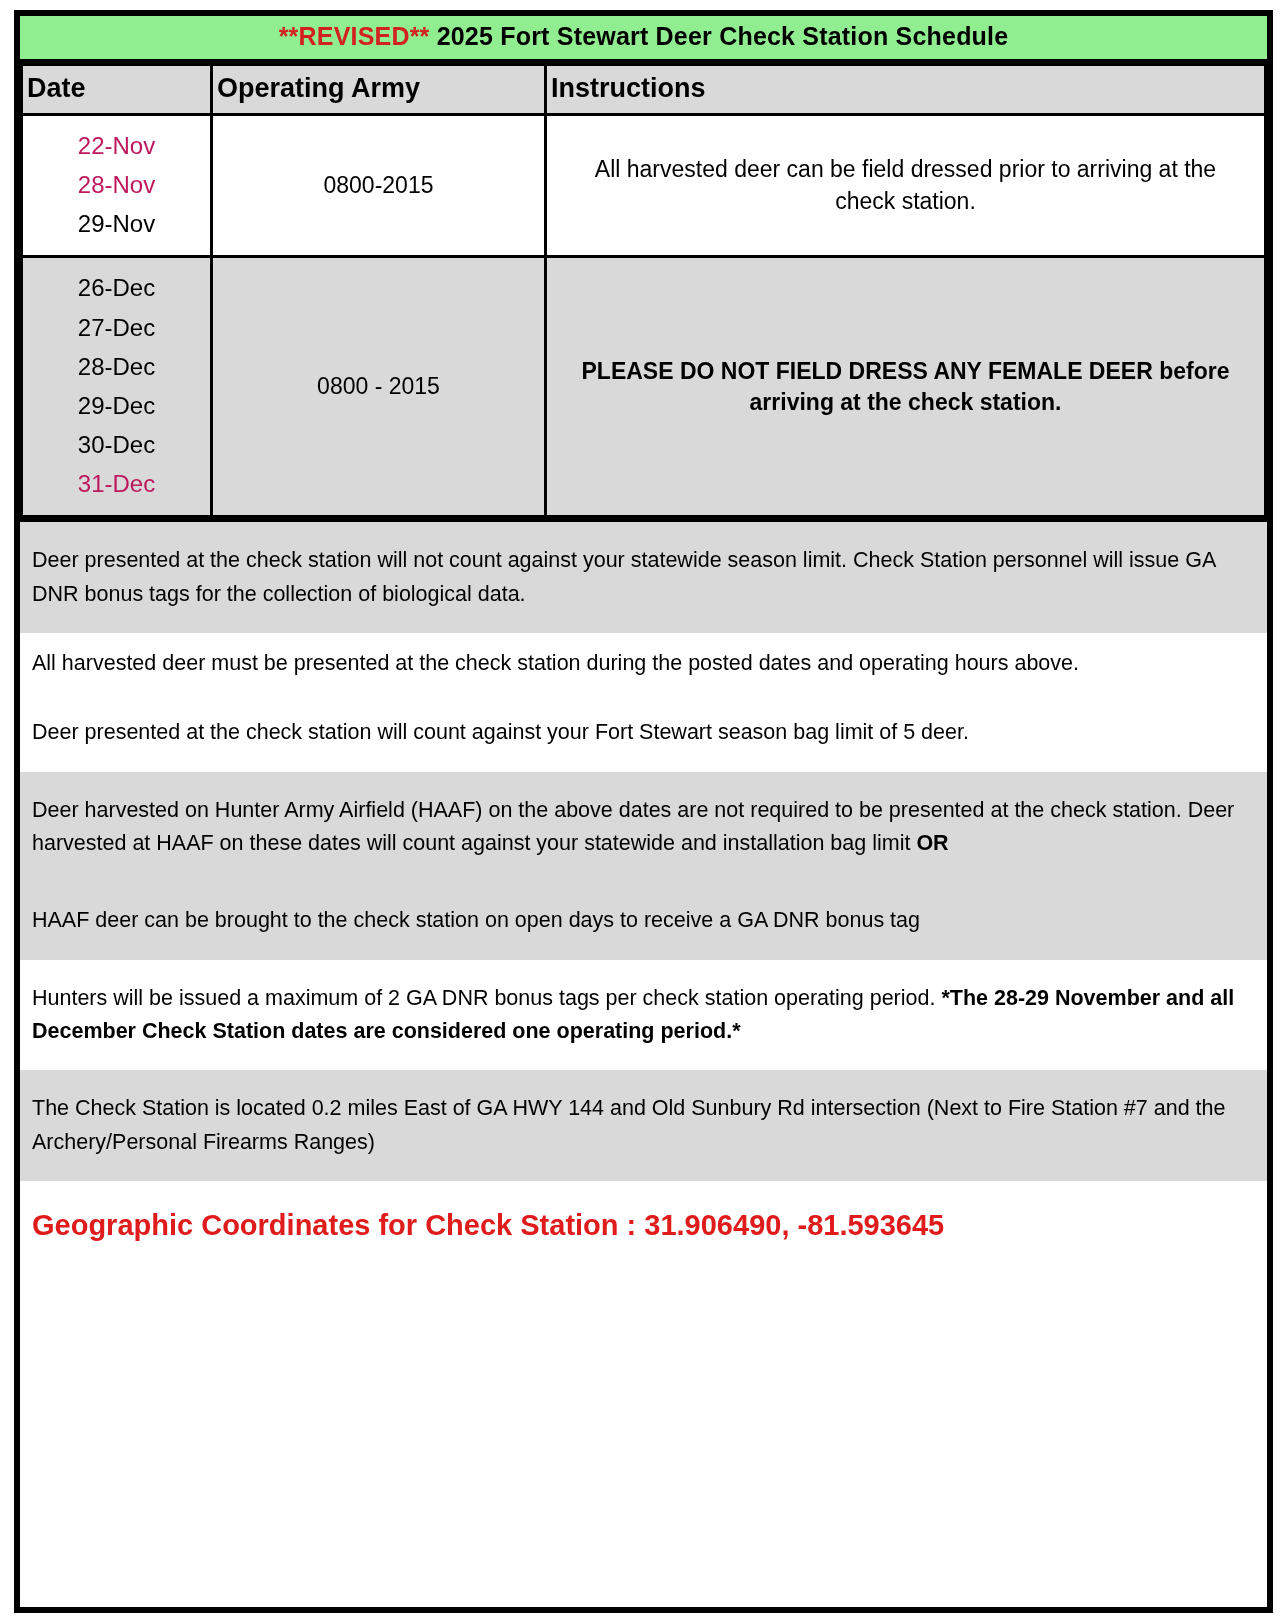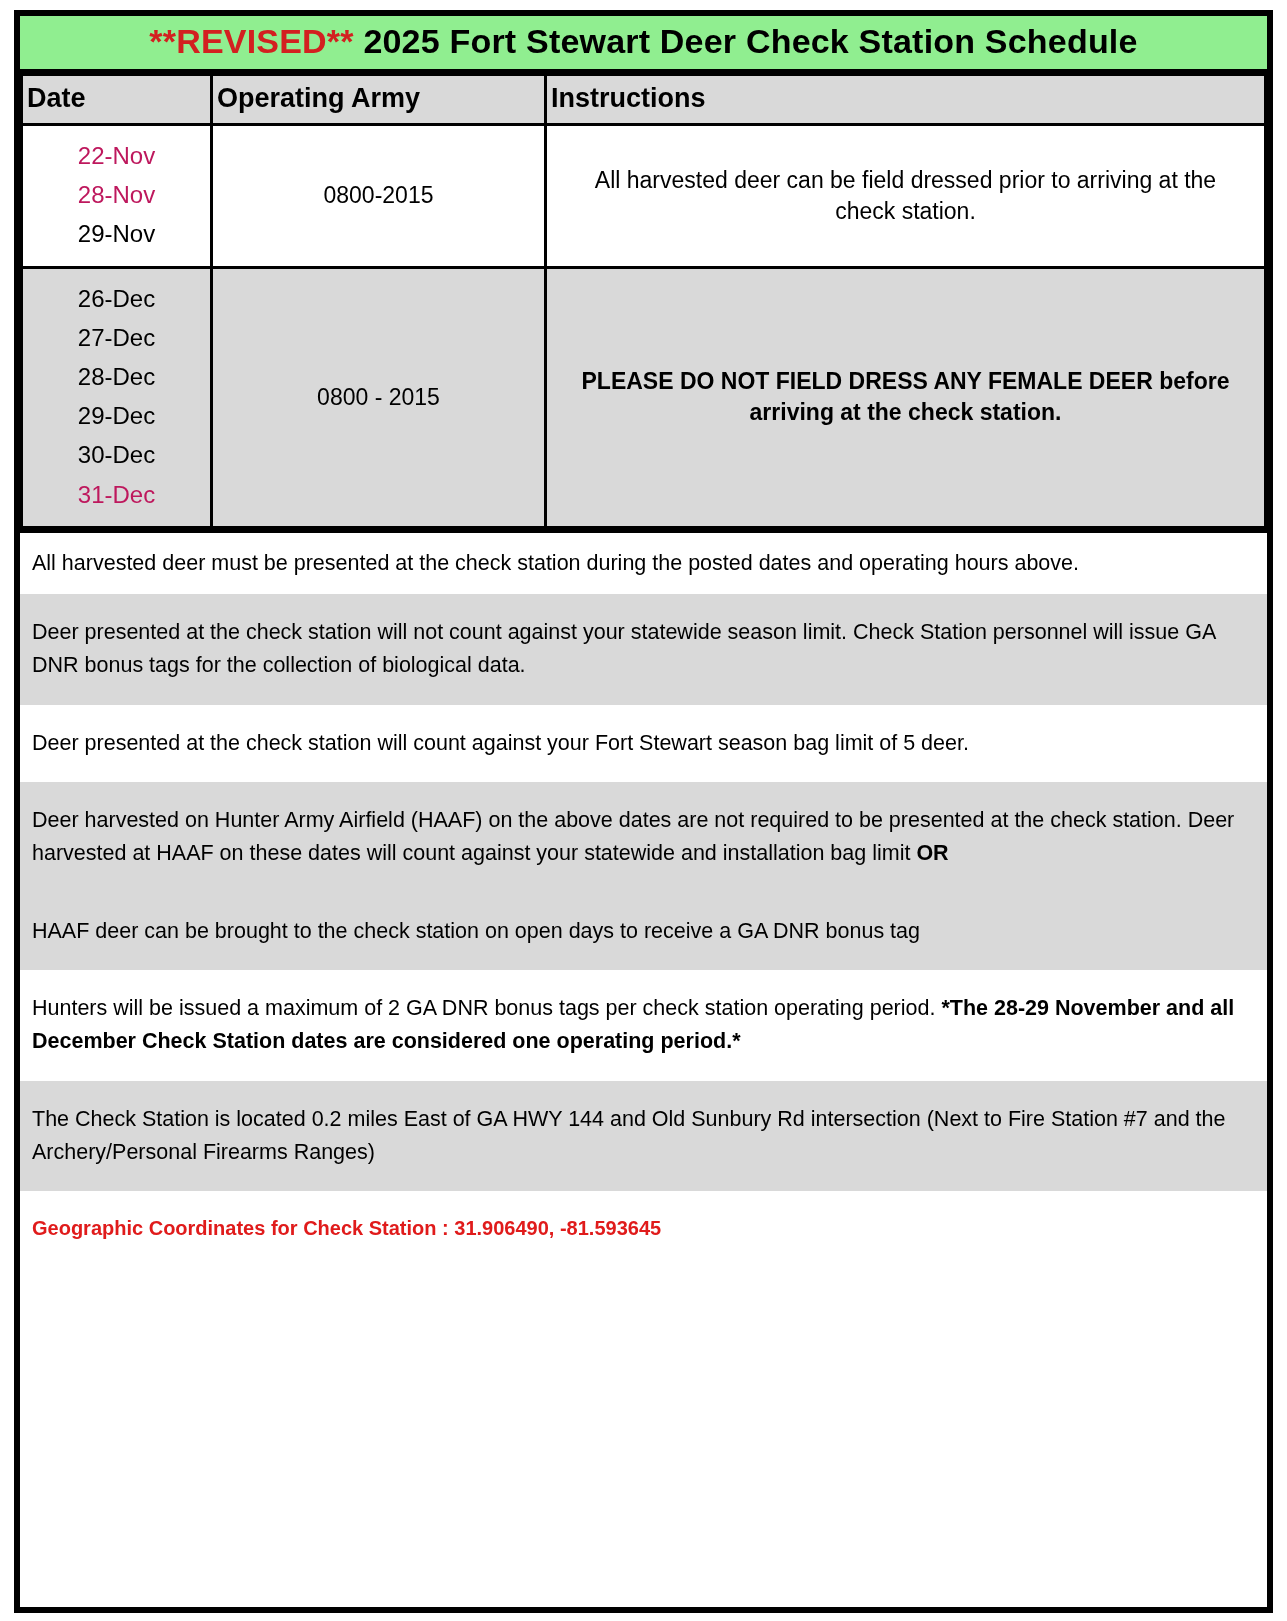--- a/index.html
+++ b/index.html
@@ -31,21 +31,21 @@
     flex-direction: column;
   }
 
   
   .title-bar {
     box-sizing: border-box;
     background: #90ee90;
     border-bottom: 4px solid #000000;
     text-align: center;
     padding: 6px 4px 8px 4px;
-    font-size: 34px;
+    font-size: 25px;
     font-weight: bold;
     line-height: 1.15;
     letter-spacing: 0.2px;
   }
   .title-bar .rev { color: #d32020; }
   .title-bar .rest { color: #000000; }
 
   
   table.schedule {
     width: 100%;
@@ -102,21 +102,21 @@
     padding: 14px 10px 14px 12px;
     font-size: 21.5px;
     line-height: 1.55;
   }
   .note.white { background: #ffffff; }
   .note.grey { background: #d9d9d9; }
   .note b { font-weight: bold; }
   .note.coords {
     color: #e01b1b;
     font-weight: bold;
-    font-size: 20px;
+    font-size: 29px;
   }
   .note.tall { padding-top: 22px; padding-bottom: 22px; }
 </style>
 </head>
 <body>
 
 <div class="page">
   <div class="frame">
 
     <div class="title-bar">
@@ -155,22 +155,22 @@
             <div class="d">30-Dec</div>
             <div class="d red">31-Dec</div>
           </td>
           <td class="hours-cell">0800 - 2015</td>
           <td class="instr-cell bold">PLEASE DO NOT FIELD DRESS ANY FEMALE DEER before arriving at the check station.</td>
         </tr>
       </tbody>
     </table>
 
     <div class="notes">
+      <div class="note grey tall">Deer presented at the check station will not count against your statewide season limit. Check Station personnel will issue GA DNR bonus tags for the collection of biological data.</div>
       <div class="note white">All harvested deer must be presented at the check station during the posted dates and operating hours above.</div>
-      <div class="note grey tall">Deer presented at the check station will not count against your statewide season limit. Check Station personnel will issue GA DNR bonus tags for the collection of biological data.</div>
       <div class="note white tall">Deer presented at the check station will count against your Fort Stewart season bag limit of 5 deer.</div>
       <div class="note grey tall"><span>Deer harvested on Hunter Army Airfield (HAAF) on the above dates are not required to be presented at the check station. Deer harvested at HAAF on these dates will count against your statewide and installation bag limit </span><b>OR</b></div>
       <div class="note grey tall">HAAF deer can be brought to the check station on open days to receive a GA DNR bonus tag</div>
       <div class="note white tall"><span>Hunters will be issued a maximum of 2 GA DNR bonus tags per check station operating period. </span><b>*The 28-29 November and all December Check Station dates are considered one operating period.*</b></div>
       <div class="note grey tall">The Check Station is located 0.2 miles East of GA HWY 144 and Old Sunbury Rd intersection (Next to Fire Station #7 and the Archery/Personal Firearms Ranges)</div>
       <div class="note white coords tall">Geographic Coordinates for Check Station : 31.906490, -81.593645</div>
     </div>
 
   </div>
 </div>

